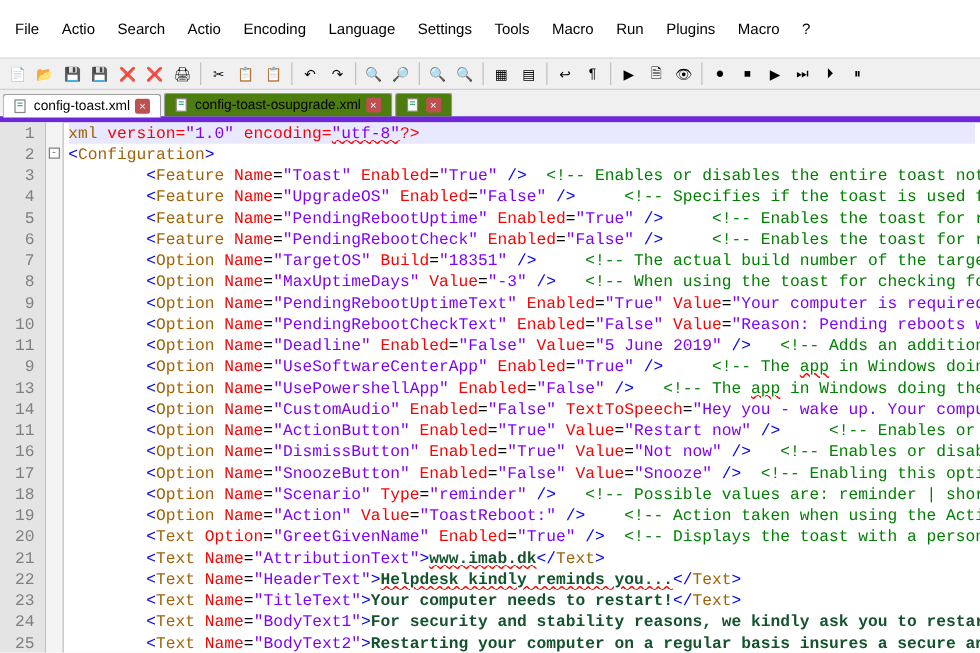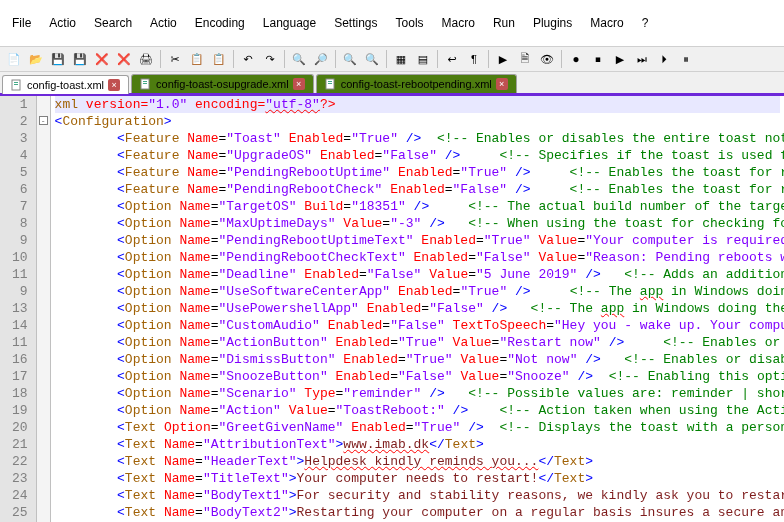--- a/index.html
+++ b/index.html
@@ -2,40 +2,40 @@
 <html><head>
 <meta charset="utf-8">
 <style>
 * { margin:0; padding:0; box-sizing:border-box; }
 body { font-family:'Segoe UI',Tahoma,sans-serif; font-size:12px; background:#f0f0f0; overflow:hidden; width:784px; height:522px; }
 .menubar { background:#fff; border-bottom:1px solid #d0d0d0; padding:14px 4px; display:flex; gap:2px; }
 .menubar span { padding:2px 8px; cursor:default; }
 .toolbar { background:#f0f0f0; border-bottom:1px solid #d0d0d0; padding:2px 4px; display:flex; gap:2px; align-items:center; }
 .tb-btn { width:20px; height:20px; display:flex; align-items:center; justify-content:center; border:1px solid transparent; }
 .tb-sep { width:1px; height:18px; background:#c0c0c0; margin:0 2px; }
-.tabbar { background:#f0f0f0; display:flex; padding:2px 2px 0 2px; border-bottom:3px solid #6d28d9; }
+.tabbar { background:#f0f0f0; display:flex; padding:2px 2px 0 2px; border-bottom:5px solid #6d28d9; }
 .tab { padding:3px 8px; background:#4d7c0f; border:1px solid #a0a0a0; border-bottom:none; margin-right:2px; display:flex; align-items:center; gap:4px; font-size:11px; border-radius:3px 3px 0 0; }
 .tab.active { background:#fff; position:relative; top:1px; }
 .tab-close { width:12px; height:12px; background:#c05050; color:#fff; font-size:9px; display:flex; align-items:center; justify-content:center; border-radius:2px; }
 .tab-icon { width:12px; height:12px; display:inline-block; }
 .editor { display:flex; background:#fff; height:calc(100% - 78px); font-family:Consolas,'Courier New',monospace; font-size:13px; }
 .gutter { background:#e4e4e4; color:#808080; text-align:right; padding:0 8px 0 12px; border-right:1px solid #c0c0c0; user-select:none; line-height:17px; }
 .foldgutter { width:14px; background:#f4f4f4; border-right:1px solid #c0c0c0; position:relative; }
 .fold-mark { position:absolute; left:2px; width:9px; height:9px; border:1px solid #808080; background:#fff; font-size:8px; line-height:7px; text-align:center; color:#606060; }
 .code { flex:1; padding:0 4px; white-space:pre; overflow:hidden; line-height:17px; }
 .code .curline { background:#e8e8ff; display:inline-block; width:100%; }
 
 .x-pi { color:#ff0000; } 
 .x-ab { color:#0000ff; } 
 .x-tag { color:#a16207; }
 .x-attr { color:#ff0000; }
 .x-val { color:#8000ff; }
 .x-eq { color:#000; }
 .x-cmt { color:#008000; }
-.x-txt { color:#7f1d1d; font-weight:normal; }
+.x-txt { color:#14532d; font-weight:bold; }
 .squiggle { text-decoration:underline wavy #ff0000; text-decoration-thickness:1px; }
 </style>
 </head>
 <body>
 
 <div class="menubar" id="menubar">
     <span>File</span>
     <span>Actio</span>
     <span>Search</span>
     <span>Actio</span>
@@ -108,21 +108,20 @@
         </svg></span>
       <span>config-toast-osupgrade.xml</span>
       <span class="tab-close">×</span>
     </div>
     <div class="tab">
       <span class="tab-icon"><svg width="12" height="12">
           <rect x="1" y="1" width="8" height="10" fill="#fff" stroke="#888"></rect>
           <rect x="3" y="3" width="4" height="1" fill="#4a8"></rect>
           <rect x="3" y="5" width="4" height="1" fill="#4a8"></rect>
         </svg></span>
-      <span>config-toast-rebootpending.xml</span>
       <span class="tab-close">×</span>
     </div>
   </div>
 
 <div class="editor">
   <div class="gutter" id="gutter">
       <div>1</div>
       <div>2</div>
       <div>3</div>
       <div>4</div>

